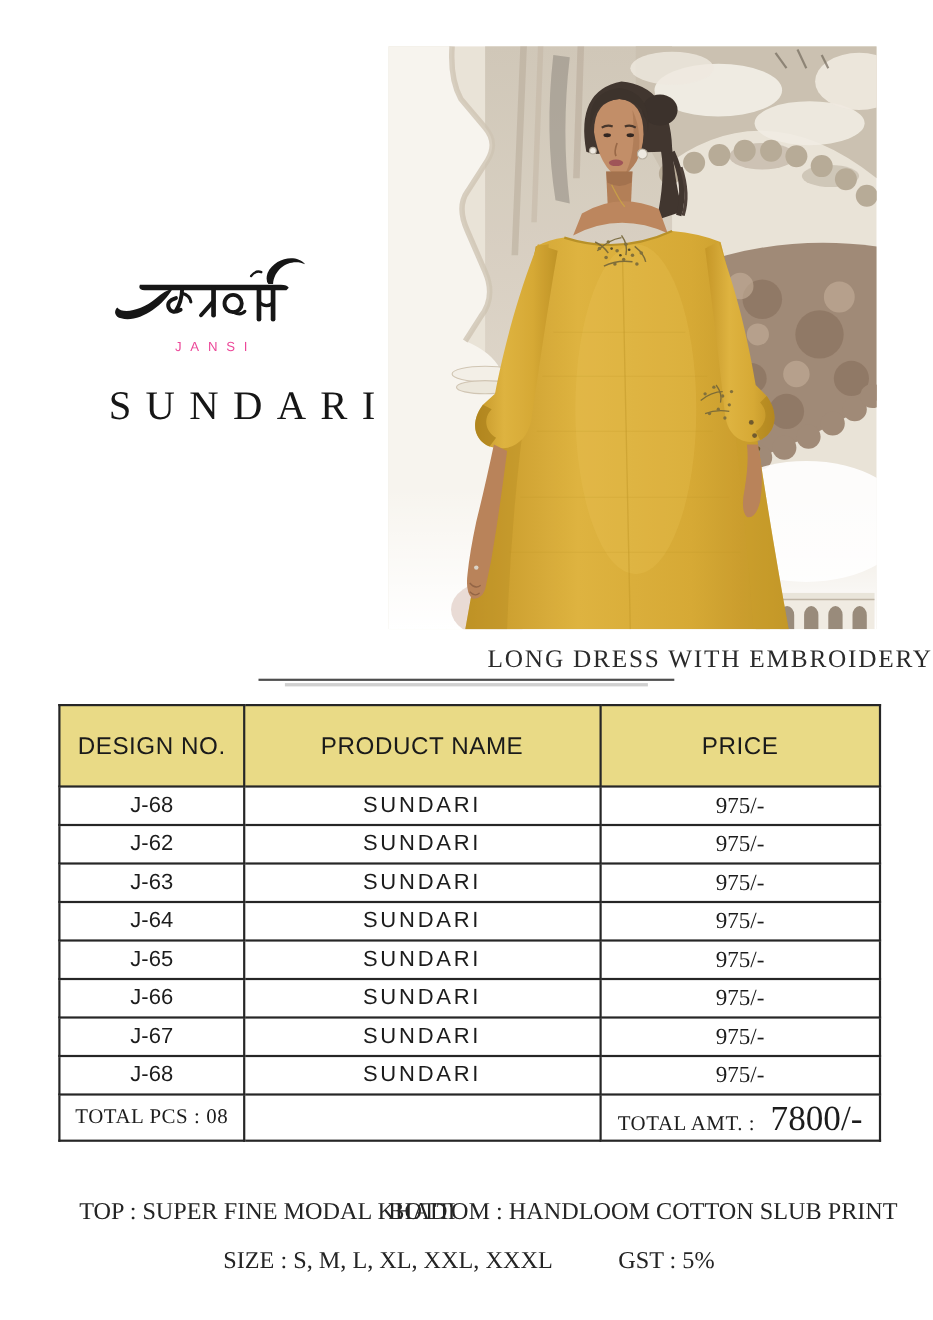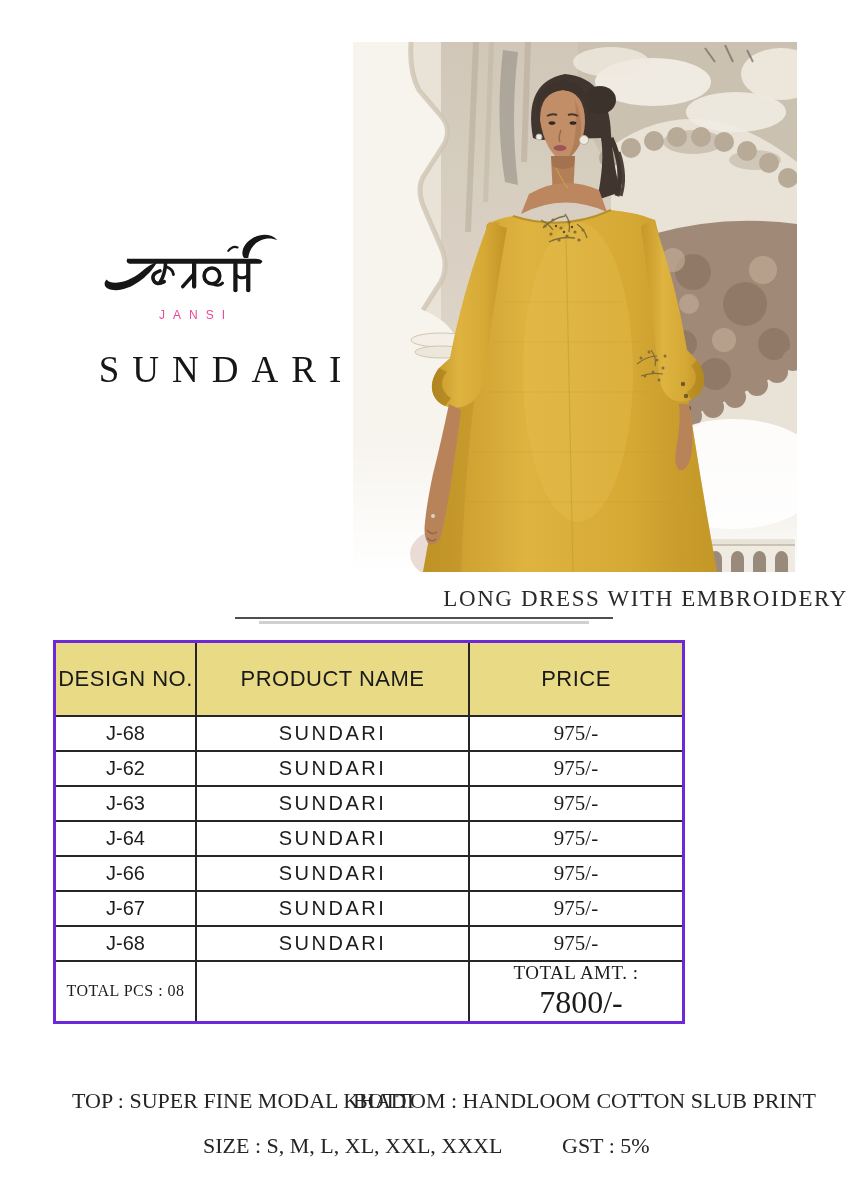--- a/index.html
+++ b/index.html
@@ -39,44 +39,44 @@
   .heading {
     font-family:"Liberation Serif", serif;
     font-size:23px; letter-spacing:1.6px;
     color:#2a2a2a;
   }
   .rule-main { width:378px; height:0; border-top:2px solid #4e4e4e; margin:5px auto 0; }
   .rule-sub  { width:330px; height:3px; background:#d0d0d0; margin:2px auto 0; }
 
   
   .price-table {
-    position:absolute; left:53px; top:640px; width:632px;
+    position:absolute; left:53px; top:640px; width:748px;
     border-collapse:collapse;
-    border:3px solid #6d28d9;
+    border:1px solid #6d28d9;
     table-layout:fixed;
   }
   .price-table col.c1 { width:22.5%; }
   .price-table col.c2 { width:43.4%; }
   .price-table col.c3 { width:34.1%; }
   .price-table th, .price-table td {
     border:2px solid #262626;
     text-align:center; vertical-align:middle;
   }
   .price-table th {
     height:74px;
     background:#e9da86;
     font-size:22px; font-weight:500; letter-spacing:0.5px;
     color:#1a1a1a;
   }
   .price-table td { height:35px; }
   td.cell-design { font-size:20px; }
   td.cell-name   { font-size:20px; letter-spacing:2.5px; }
   td.cell-price  { font-family:"Liberation Serif", serif; font-size:21px; }
   tr.total-row td { height:42px; font-family:"Liberation Serif", serif; }
-  .total-pcs { font-size:16px; letter-spacing:0.5px; }
+  .total-pcs { font-size:19px; letter-spacing:0.5px; }
   .total-amt-label { font-size:19px; letter-spacing:0.5px;margin-top:36px; }
   .total-amt-value { font-size:32px; margin-left:10px; }
 
   
   .detail {
     position:absolute;
     font-family:"Liberation Serif", serif;
     font-size:22px; color:#242424; white-space:nowrap;
   }
   .d-top    { left:72px;  top:1088px; }
@@ -370,20 +370,25 @@
         <td class="cell-design">J-63</td>
         <td class="cell-name">SUNDARI</td>
         <td class="cell-price">975/-</td>
       </tr>
       <tr>
         <td class="cell-design">J-64</td>
         <td class="cell-name">SUNDARI</td>
         <td class="cell-price">975/-</td>
       </tr>
       <tr>
+        <td class="cell-design">J-65</td>
+        <td class="cell-name">SUNDARI</td>
+        <td class="cell-price">975/-</td>
+      </tr>
+      <tr>
         <td class="cell-design">J-66</td>
         <td class="cell-name">SUNDARI</td>
         <td class="cell-price">975/-</td>
       </tr>
       <tr>
         <td class="cell-design">J-67</td>
         <td class="cell-name">SUNDARI</td>
         <td class="cell-price">975/-</td>
       </tr>
       <tr>

